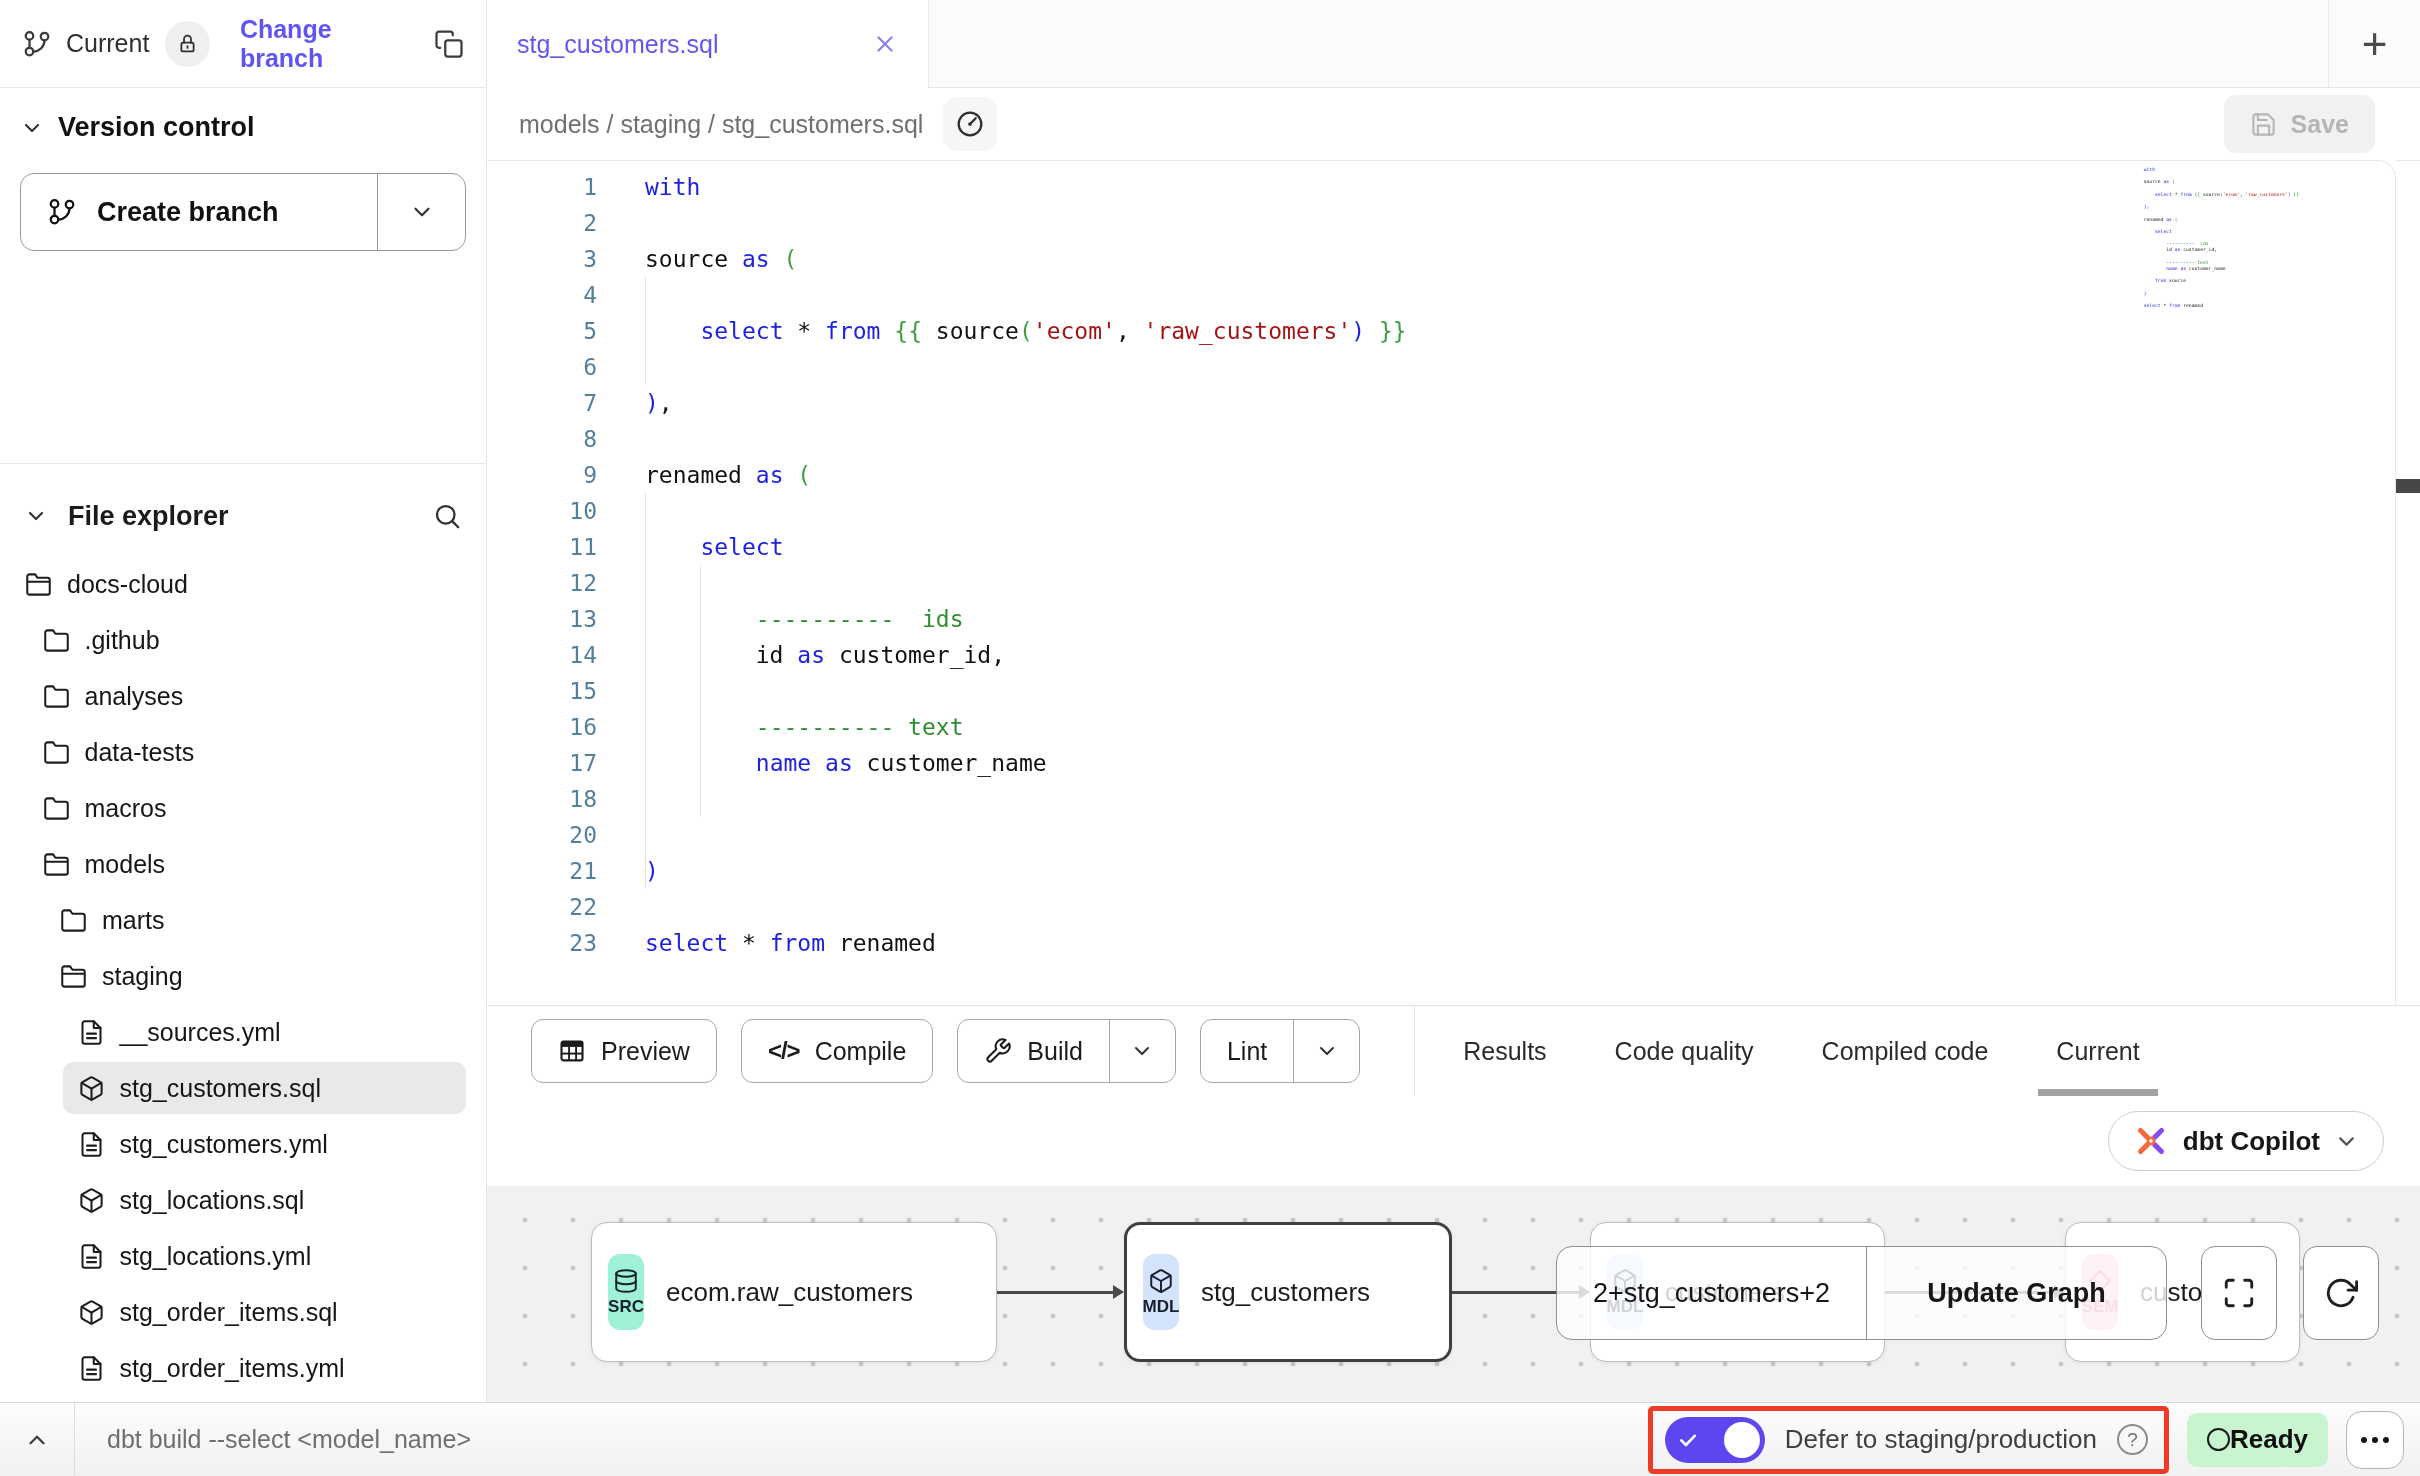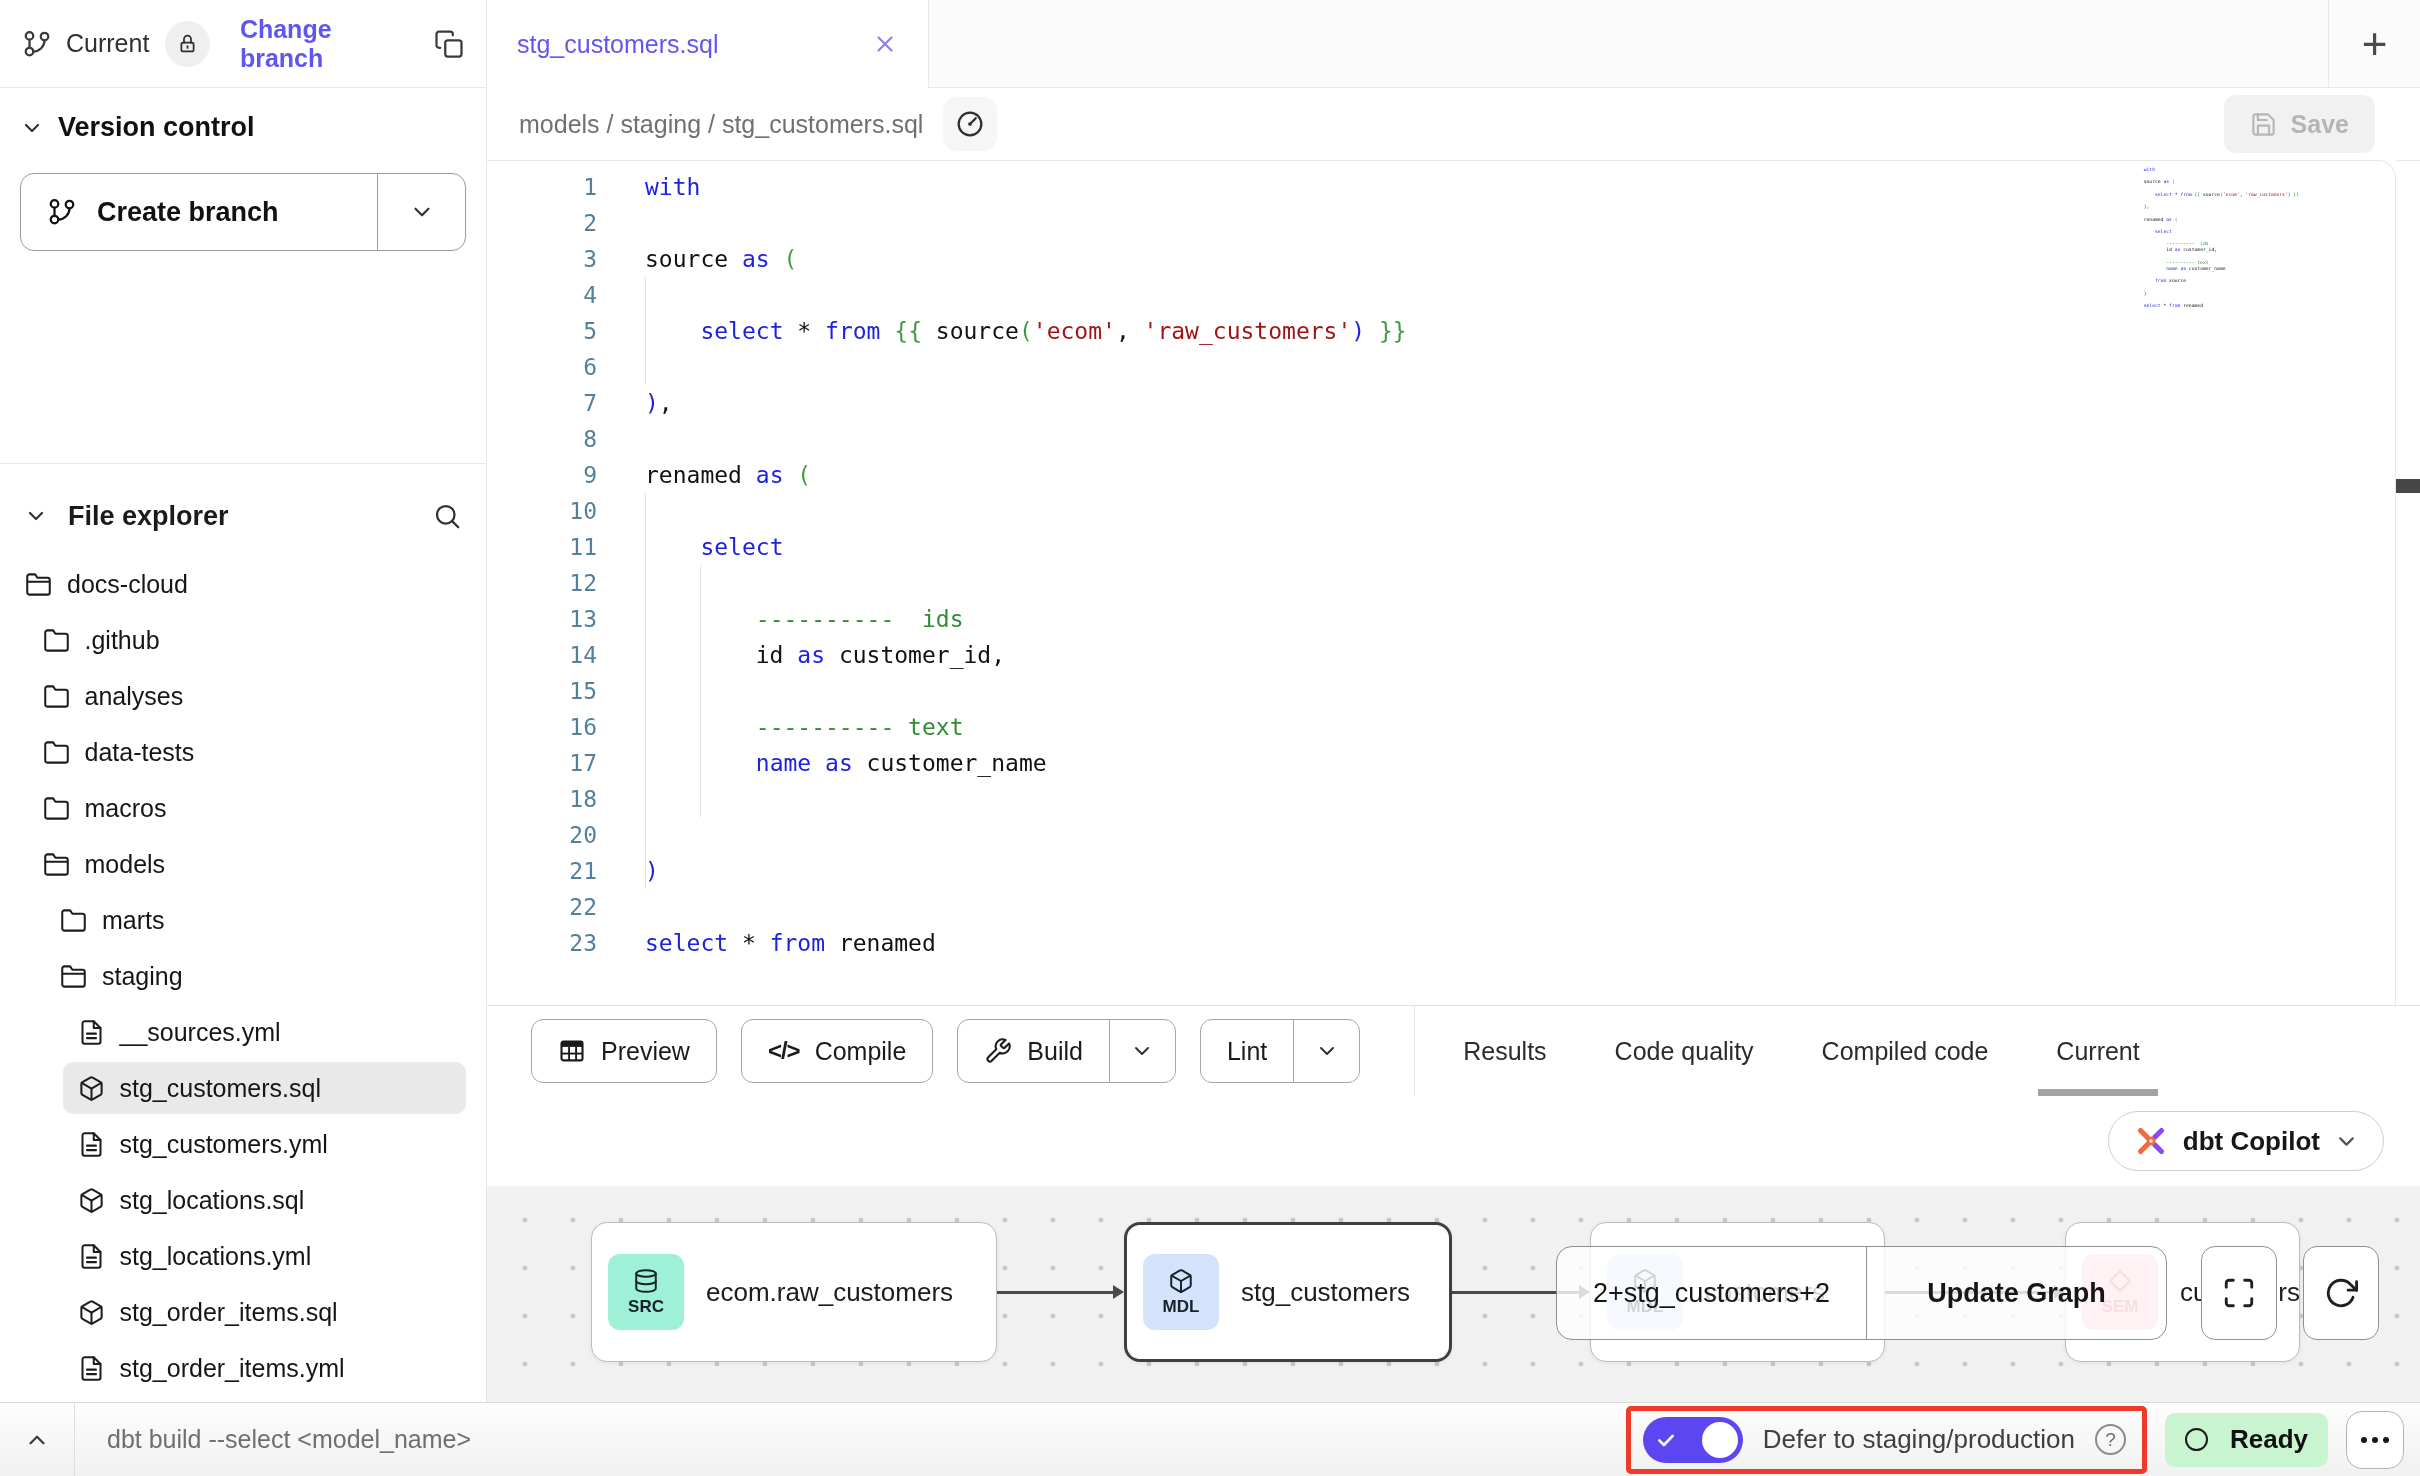--- a/index.html
+++ b/index.html
@@ -74,21 +74,21 @@
   .rtab { position:relative; height:100%; display:flex; align-items:center; padding:0 34px; font-size:25px; font-weight:500; color:#2b2b2b; cursor:pointer; }
   .rtab.active::after { content:""; position:absolute; left:16px; right:16px; bottom:0; height:7px; background:#a3a3a3; }
 
   .copilot-row { height:90px; background:#fff; display:flex; align-items:center; justify-content:flex-end; padding-right:36px; flex:none; }
   .copilot-btn { height:60px; border:1.5px solid #cfcfcf; border-radius:999px; display:flex; align-items:center; gap:14px; padding:0 24px; cursor:pointer; background:#fff; }
   .copilot-label { font-size:26px; font-weight:700; color:#171717; }
 
   .lineage { position:relative; flex:1; background:#f1f1f2; background-image:radial-gradient(circle, #c9c9c9 2.2px, transparent 2.7px); background-size:48px 48px; background-position:14px 10px; overflow:hidden; }
   .lnode { position:absolute; top:36px; height:140px; background:#fff; border:1.5px solid #bdbdbd; border-radius:16px; display:flex; align-items:center; padding-left:16px; gap:22px; box-shadow:0 1px 4px rgba(0,0,0,.07); z-index:1; }
   .lnode.selected { border:3px solid #3f3f3f; }
-  .nbadge { width:76px; height:76px; border-radius:12px; display:flex; flex-direction:column; align-items:center; justify-content:center; gap:3px; flex:none; }
+  .nbadge { width:36px; height:76px; border-radius:12px; display:flex; flex-direction:column; align-items:center; justify-content:center; gap:3px; flex:none; }
   .nbadge svg { width:26px; height:26px; }
   .nbadge-label { font-size:17px; font-weight:700; }
   .nlabel { font-size:26px; font-weight:500; color:#1c1c1c; white-space:nowrap; }
   .arrow { position:absolute; top:105px; height:2.5px; background:#4a4a4a; z-index:0; }
   .arrow::after { content:""; position:absolute; right:-11px; top:-6px; border-left:11px solid #4a4a4a; border-top:7px solid transparent; border-bottom:7px solid transparent; }
   .graph-ctl { position:absolute; left:1069px; top:60px; width:611px; height:94px; background:rgba(255,255,255,0.80); border:1.5px solid #8f8f8f; border-radius:16px; display:flex; z-index:3; }
   .gc-input { flex:1; display:flex; align-items:center; justify-content:center; font-size:27px; font-weight:500; color:#161616; }
   .gc-btn { width:300px; border-left:1.5px solid #8f8f8f; display:flex; align-items:center; justify-content:center; font-size:27px; font-weight:700; color:#161616; cursor:pointer; }
   .sq-btn { position:absolute; top:60px; width:76px; height:94px; background:#fff; border:1.5px solid #8f8f8f; border-radius:14px; display:flex; align-items:center; justify-content:center; color:#1f1f1f; cursor:pointer; z-index:4; }
 
@@ -96,21 +96,21 @@
   .status-bar { position:absolute; left:0; right:0; bottom:0; height:74px; border-top:1px solid #d9d9d9; background:linear-gradient(#fdfdfd,#f1f1f1); display:flex; align-items:center; }
   .collapse-cell { width:75px; height:100%; border-right:1px solid #dedede; display:flex; align-items:center; justify-content:center; color:#3f3f3f; cursor:pointer; flex:none; }
   .cmd-text { margin-left:32px; font-size:25px; color:#6f6f6f; white-space:nowrap; }
   .sb-right { margin-left:auto; display:flex; align-items:center; gap:18px; padding-right:16px; }
   .defer-box { display:flex; align-items:center; gap:20px; border:5px solid #ee3a26; border-radius:5px; padding:6px 16px 6px 12px; }
   .toggle { position:relative; width:100px; height:46px; border-radius:23px; background:#5b46f0; flex:none; cursor:pointer; }
   .toggle .knob { position:absolute; right:5px; top:5px; width:36px; height:36px; border-radius:50%; background:#fff; }
   .toggle svg { position:absolute; left:13px; top:13px; }
   .defer-label { font-size:26px; font-weight:500; color:#3f3f3f; white-space:nowrap; }
   .help-icon { width:31px; height:31px; border:2px solid #8c8c8c; border-radius:50%; display:flex; align-items:center; justify-content:center; font-size:19px; color:#6f6f6f; font-weight:500; }
-  .ready-badge { height:54px; background:#c8f4cf; border-radius:10px; display:flex; align-items:center; gap:22px; padding:0 20px; }
+  .ready-badge { height:54px; background:#c8f4cf; border-radius:10px; display:flex; align-items:center; gap:0; padding:0 20px; }
   .ready-circle { width:23px; height:23px; border:2.5px solid #1b1b1b; border-radius:50%; }
   .ready-label { font-size:26px; font-weight:700; color:#101010; }
   .more-btn { width:58px; height:58px; border:1.5px solid #b5b5b5; border-radius:16px; background:#fff; display:flex; align-items:center; justify-content:center; gap:5px; cursor:pointer; }
   .dot { width:6px; height:6px; border-radius:50%; background:#151515; }
 </style>
 </head>
 <body>
 
 <div class="app">
 

